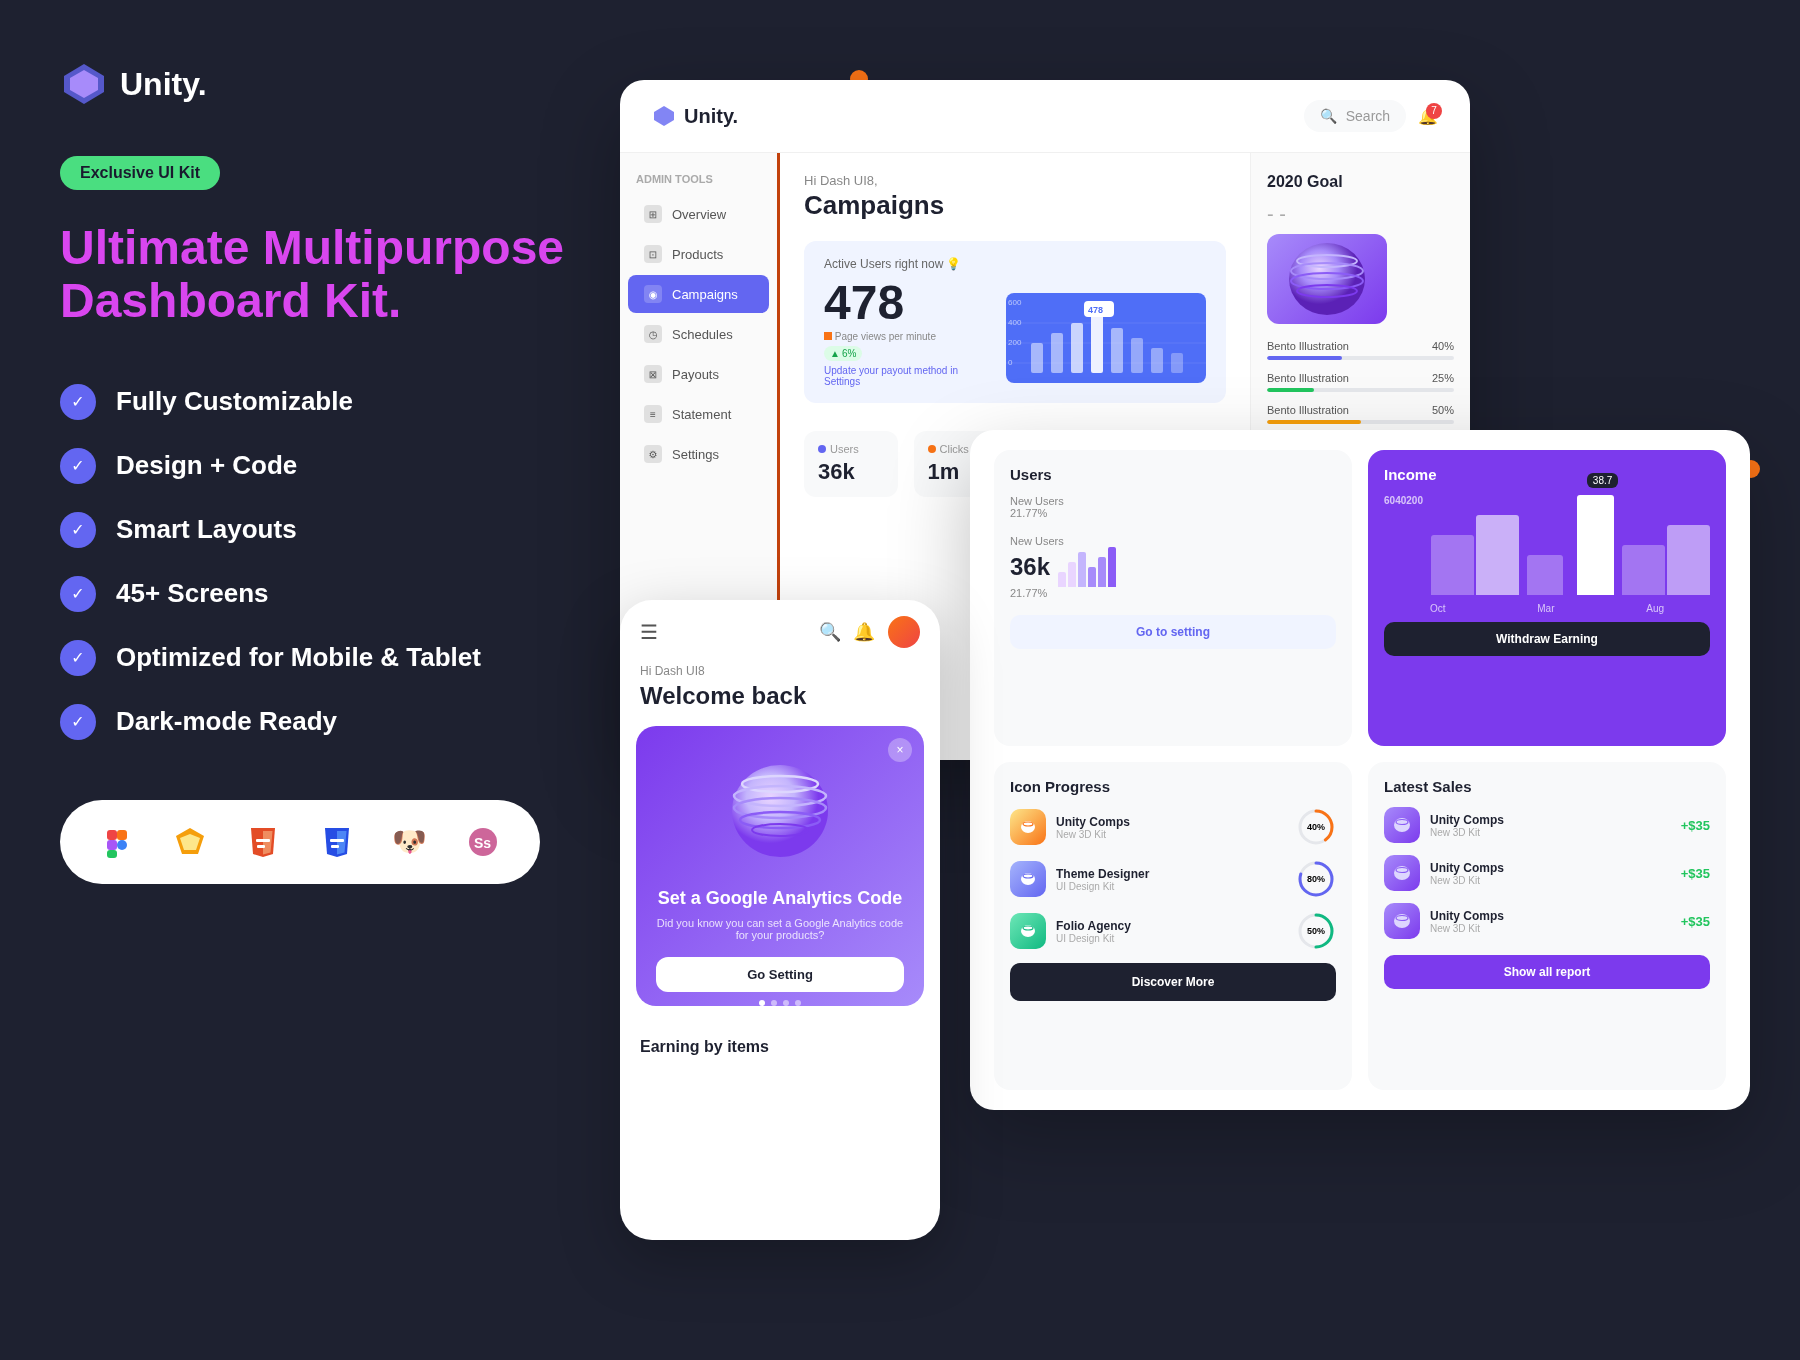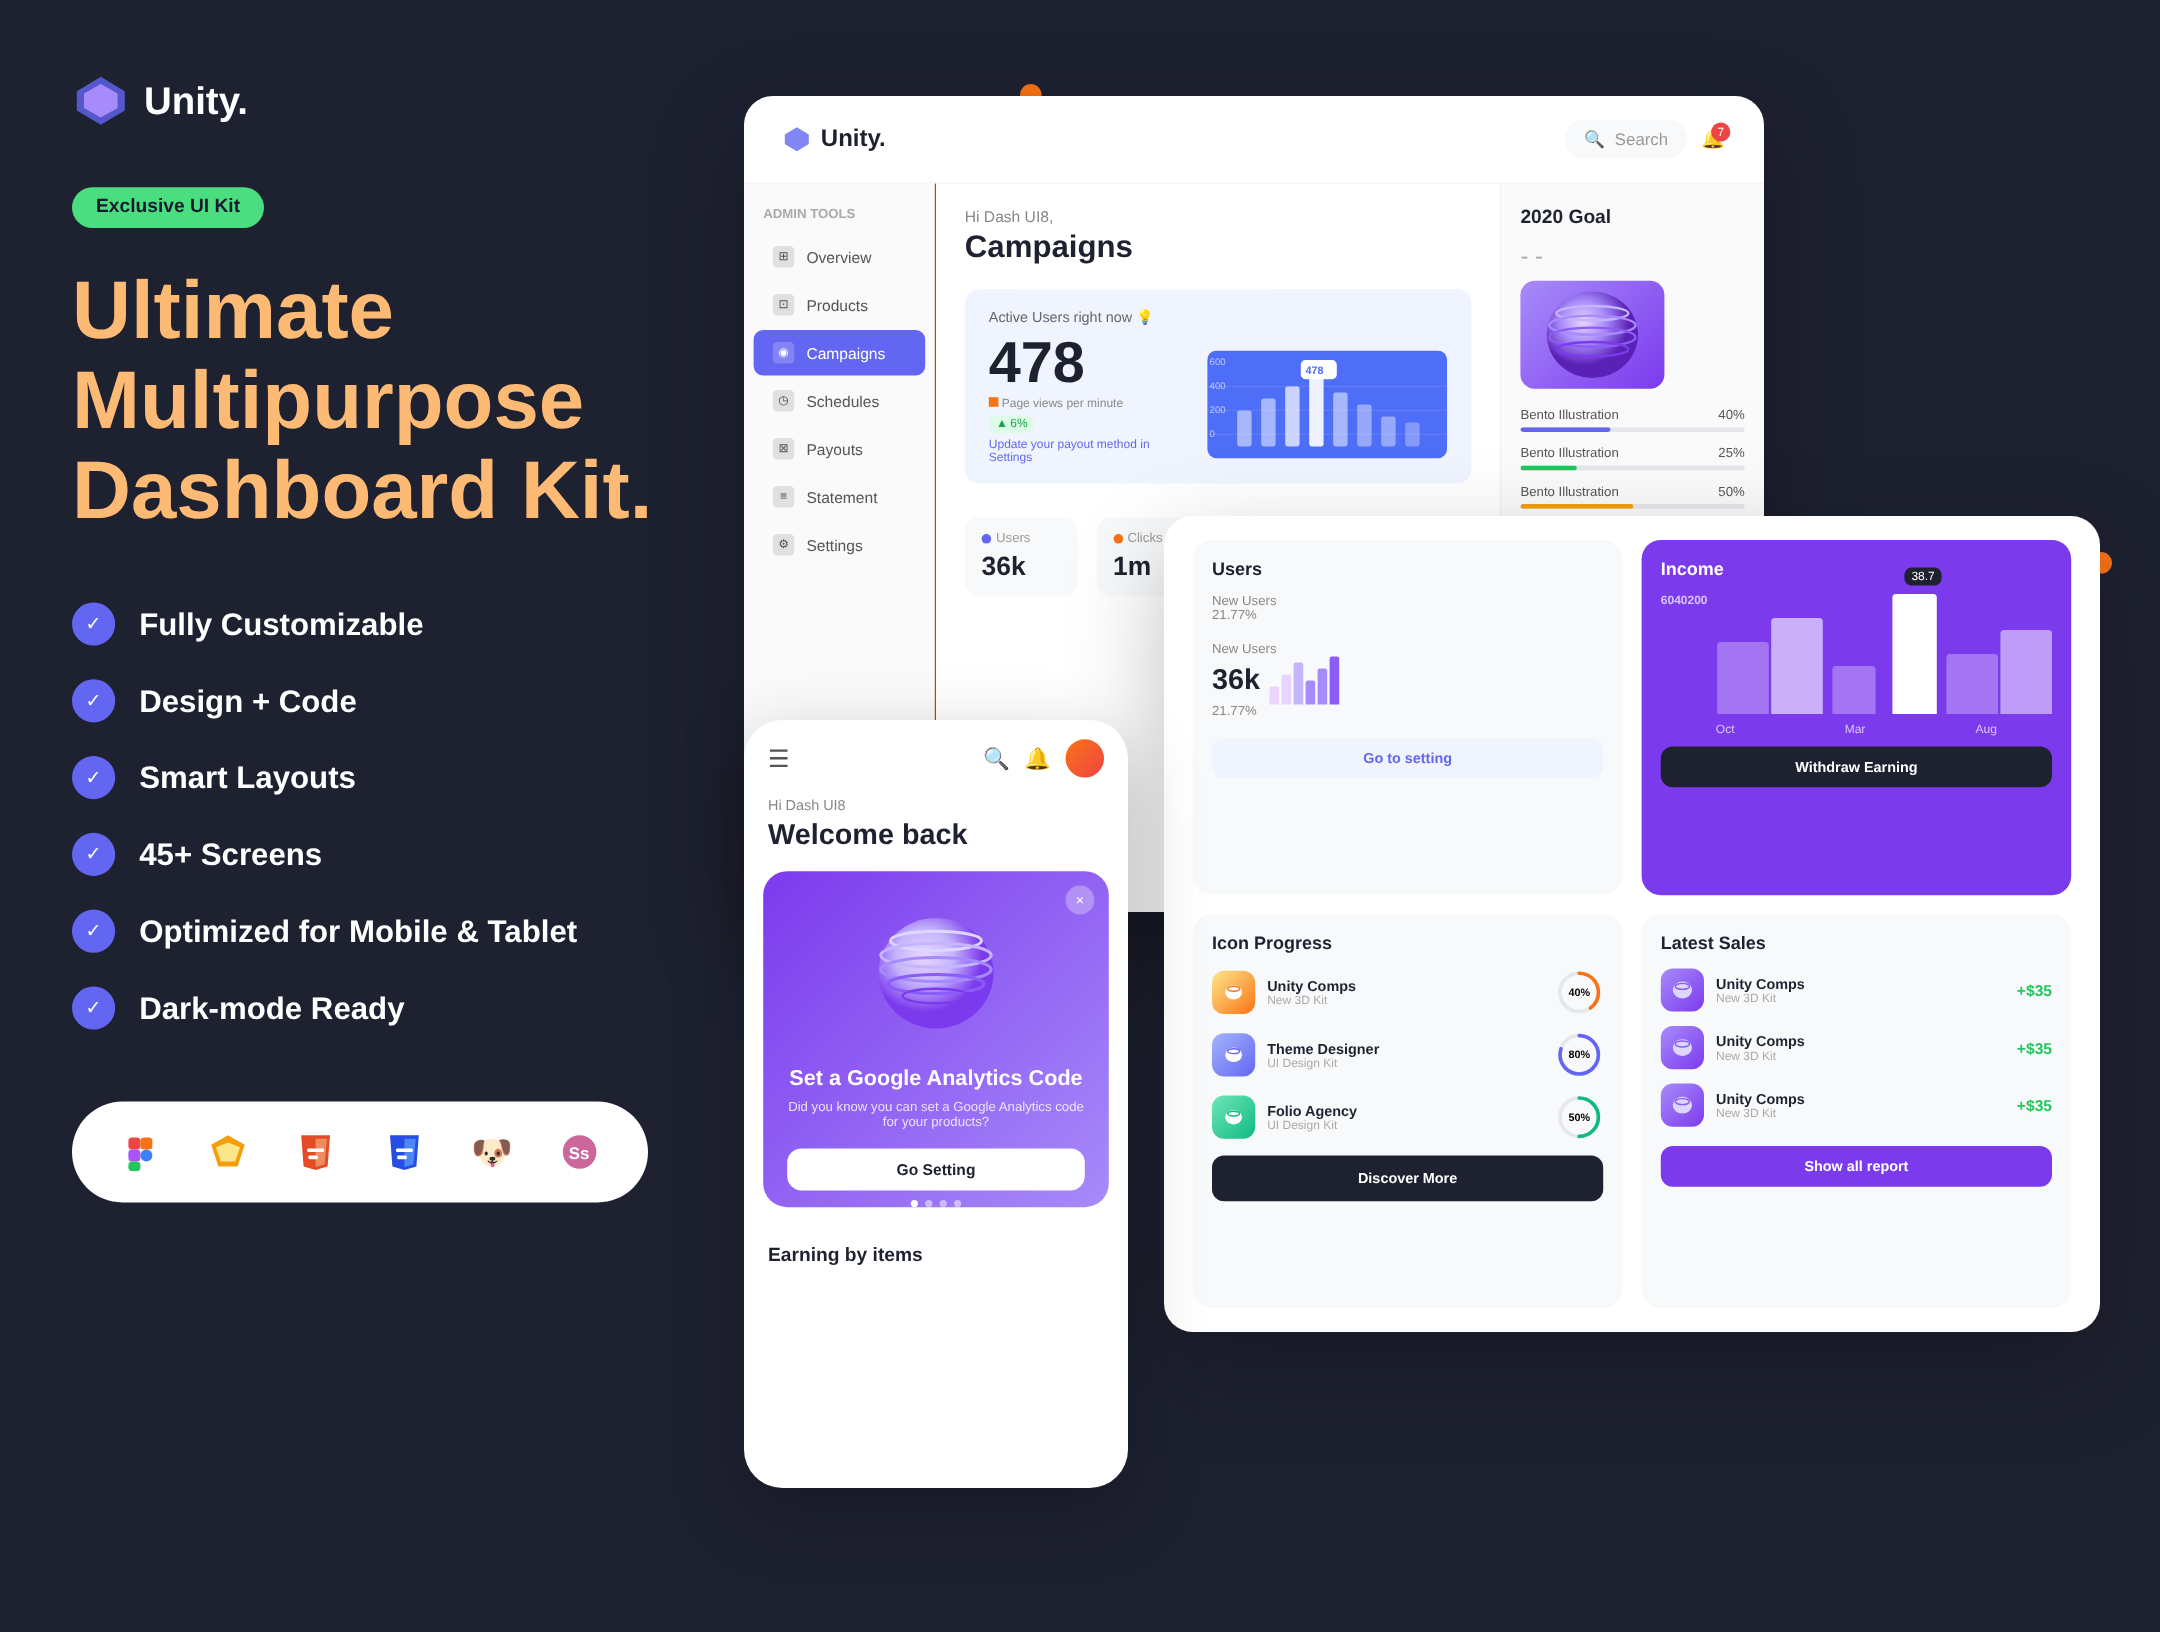--- a/index.html
+++ b/index.html
@@ -43,23 +43,23 @@
       background: #4ade80;
       color: #1a1a2e;
       font-size: 16px;
       font-weight: 600;
       padding: 8px 20px;
       border-radius: 30px;
       margin-bottom: 32px;
     }
 
     .hero-title {
-      font-size: 68px;
+      font-size: 48px;
       font-weight: 800;
-      color: #fdba74;
+      color: #d946ef;
       line-height: 1.1;
       margin-bottom: 56px;
     }
 
     .features-list {
       list-style: none;
       margin-bottom: 60px;
     }
 
     .feature-item {
@@ -189,21 +189,21 @@
     }
 
     .dash-body {
       display: flex;
       height: calc(100% - 64px);
     }
 
     .dash-sidebar {
       width: 160px;
       background: #fafafa;
-      border-right: 1px solid #c2410c;
+      border-right: 3px solid #c2410c;
       padding: 20px 0;
     }
 
     .sidebar-section-label {
       font-size: 11px;
       color: #aaa;
       padding: 0 16px 8px;
       font-weight: 600;
       text-transform: uppercase;
     }

